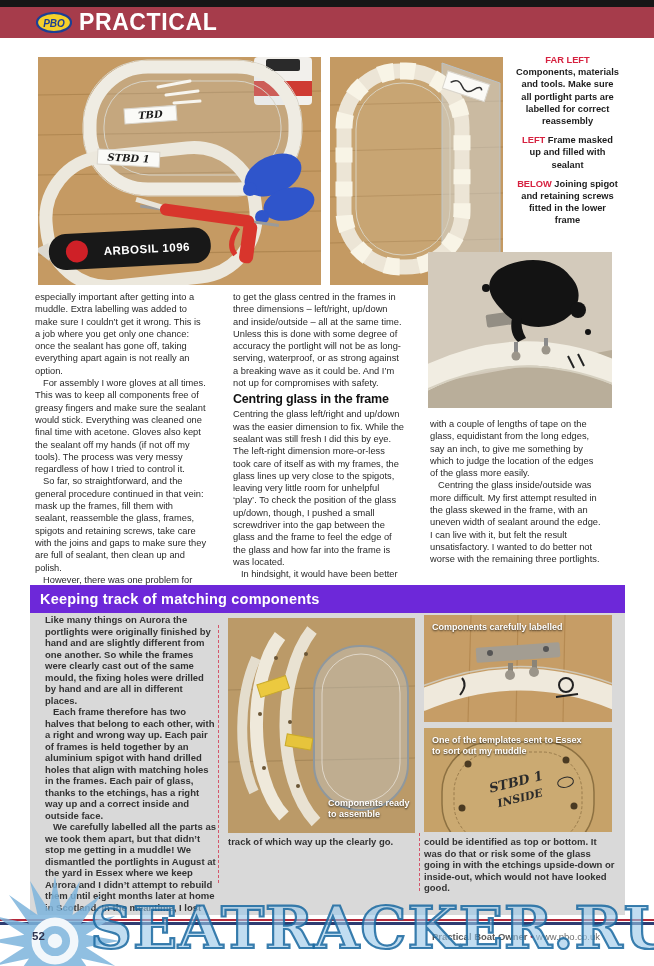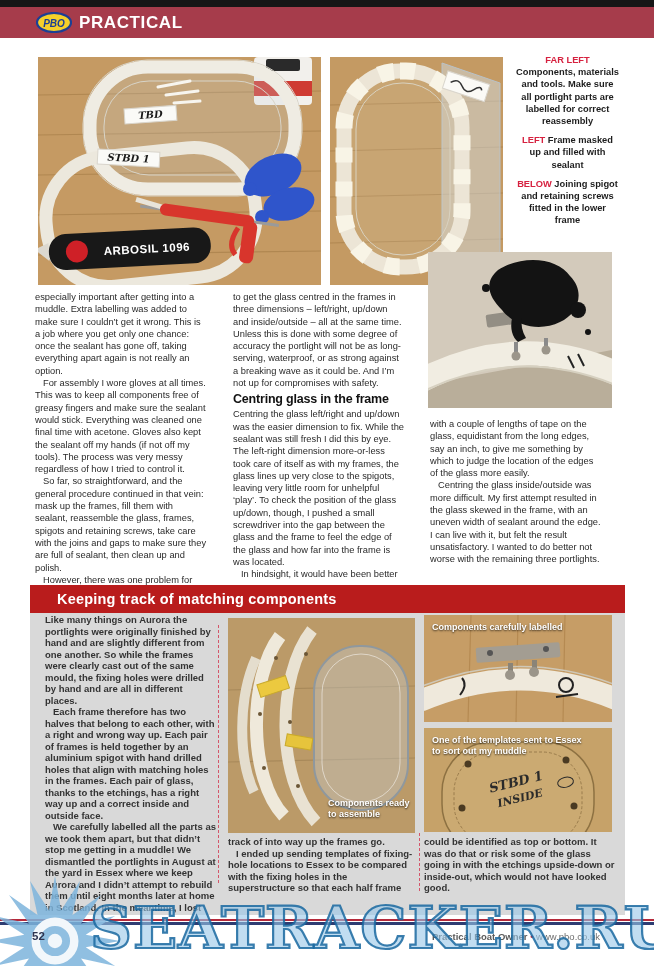--- a/index.html
+++ b/index.html
@@ -3,21 +3,21 @@
 <meta charset="utf-8">
 <style>
   html,body{margin:0;padding:0;background:#e9e9e9;}
   .page{position:relative;width:654px;height:966px;background:#ffffff;overflow:hidden;
         font-family:"Liberation Sans",sans-serif;color:#222;}
   
   .topbar{position:absolute;left:0;top:0;width:654px;height:7px;background:#161616;}
   .masthead{position:absolute;left:0;top:7px;width:654px;height:31px;background:#a63c4b;
             display:flex;align-items:center;}
   .masthead .logo{margin-left:36px;}
-  .masthead .section-title{color:#fff;font-weight:bold;font-size:17px;letter-spacing:.6px;margin-left:7px;}
+  .masthead .section-title{color:#fff;font-weight:bold;font-size:23px;letter-spacing:.6px;margin-left:7px;}
   
   .photo{position:absolute;display:block;}
   #photo1{left:38px;top:57px;}
   #photo2{left:330px;top:57px;}
   #photo3{left:428px;top:252px;}
   
   .cap-col{position:absolute;left:516px;top:54px;width:103px;font-size:9.3px;line-height:12.2px;
            font-weight:bold;color:#1d1d1d;}
   .cap-col p{margin:0 0 7px 0;text-align:center;}
   .cap-label{color:#d6213f;}
@@ -25,22 +25,22 @@
   .acol{position:absolute;top:291px;width:172px;font-size:9.3px;line-height:12.3px;color:#2a2a2a;}
   .acol p{margin:0;}
   .acol p.ind{text-indent:8px;}
   #acol1{left:35px;}
   #acol2{left:233px;}
   #acol3{left:430px;padding-top:127px;}
   .subhead{font-weight:bold;font-size:12.5px;line-height:15px;margin:3px 0 1px 0 !important;
            letter-spacing:-.2px;color:#111;}
   
   .fbox{position:absolute;left:30px;top:585px;width:595px;height:330px;background:#d9d9d9;}
-  .fbox-bar{position:absolute;left:0;top:0;width:595px;height:28px;background:#b91c1c;
-            color:#fff;font-weight:bold;font-size:14.5px;line-height:28px;padding-left:27px;
+  .fbox-bar{position:absolute;left:0;top:0;width:595px;height:28px;background:#6d28d9;
+            color:#fff;font-weight:bold;font-size:14.5px;line-height:28px;padding-left:10px;
             box-sizing:border-box;letter-spacing:.2px;}
   .bcol{position:absolute;font-size:9.5px;font-weight:bold;line-height:11.5px;color:#333;}
   .bcol p{margin:0;}
   .bcol p.ind{text-indent:8px;}
   #bcol1{left:15px;top:29px;width:172px;}
   #bcol2{left:198px;top:251px;width:187px;}
   #bcol3{left:394px;top:251px;width:192px;}
   .box-divider{position:absolute;width:0;border-left:1px dashed #d4566a;}
   #bdiv1{left:188px;top:40px;height:258px;}
   #bdiv2{left:389px;top:248px;height:58px;}
@@ -278,22 +278,21 @@
       </g>
       <g transform="rotate(-14 94 62)">
         <text x="94" y="58" text-anchor="middle" font-family="DejaVu Serif,serif" font-style="italic" font-weight="bold" font-size="13" fill="#2a2a2a">STBD 1</text>
         <text x="94" y="74" text-anchor="middle" font-family="DejaVu Serif,serif" font-style="italic" font-weight="bold" font-size="11" fill="#2a2a2a">INSIDE</text>
         <ellipse cx="142" cy="66" rx="8" ry="5" stroke="#2a2a2a" fill="none"></ellipse>
       </g>
     </svg>
     <div class="overlay-cap" id="cap-rb">One of the templates sent to Essex to sort out my muddle</div>
 
     <div class="bcol" id="bcol2">
-      <p>track of into way up the frames go.</p>
-      <p class="ind">I ended up sending templates of fixing-hole locations to Essex to be compared with the fixing holes in the superstructure so that each half frame</p>
+      <p>track of which way up the clearly go.</p>
     </div>
     <div class="bcol" id="bcol3">
       <p>could be identified as top or bottom. It was do that or risk some of the glass going in with the etchings upside-down or inside-out, which would not have looked good.</p>
     </div>
   </div>
 
   <div class="rule-red"></div>
   <div class="rule-navy"></div>
   <div class="page-num">52</div>
   <div class="credit">

